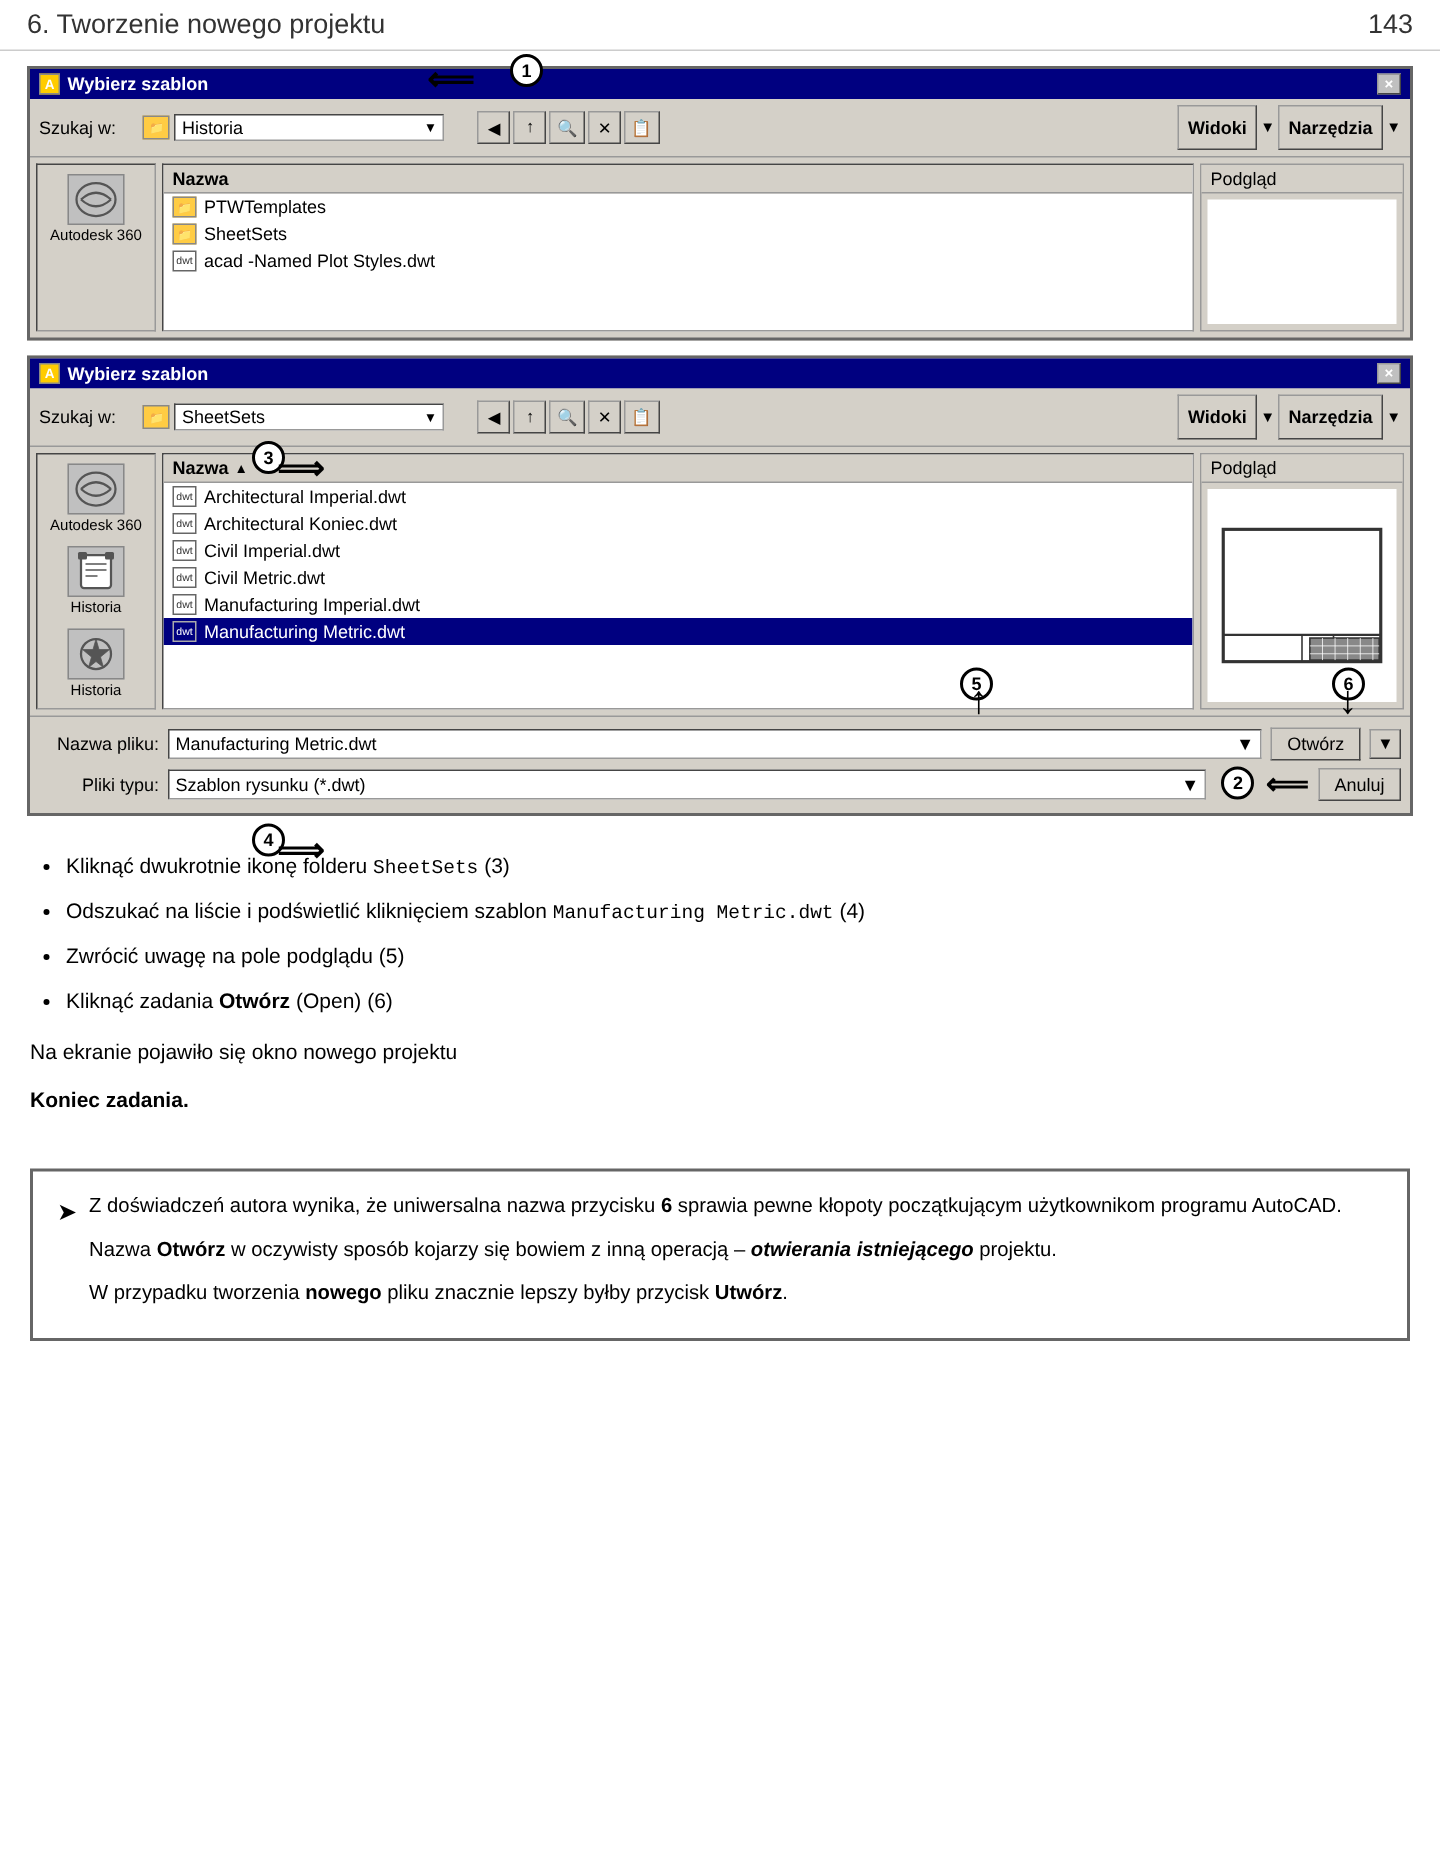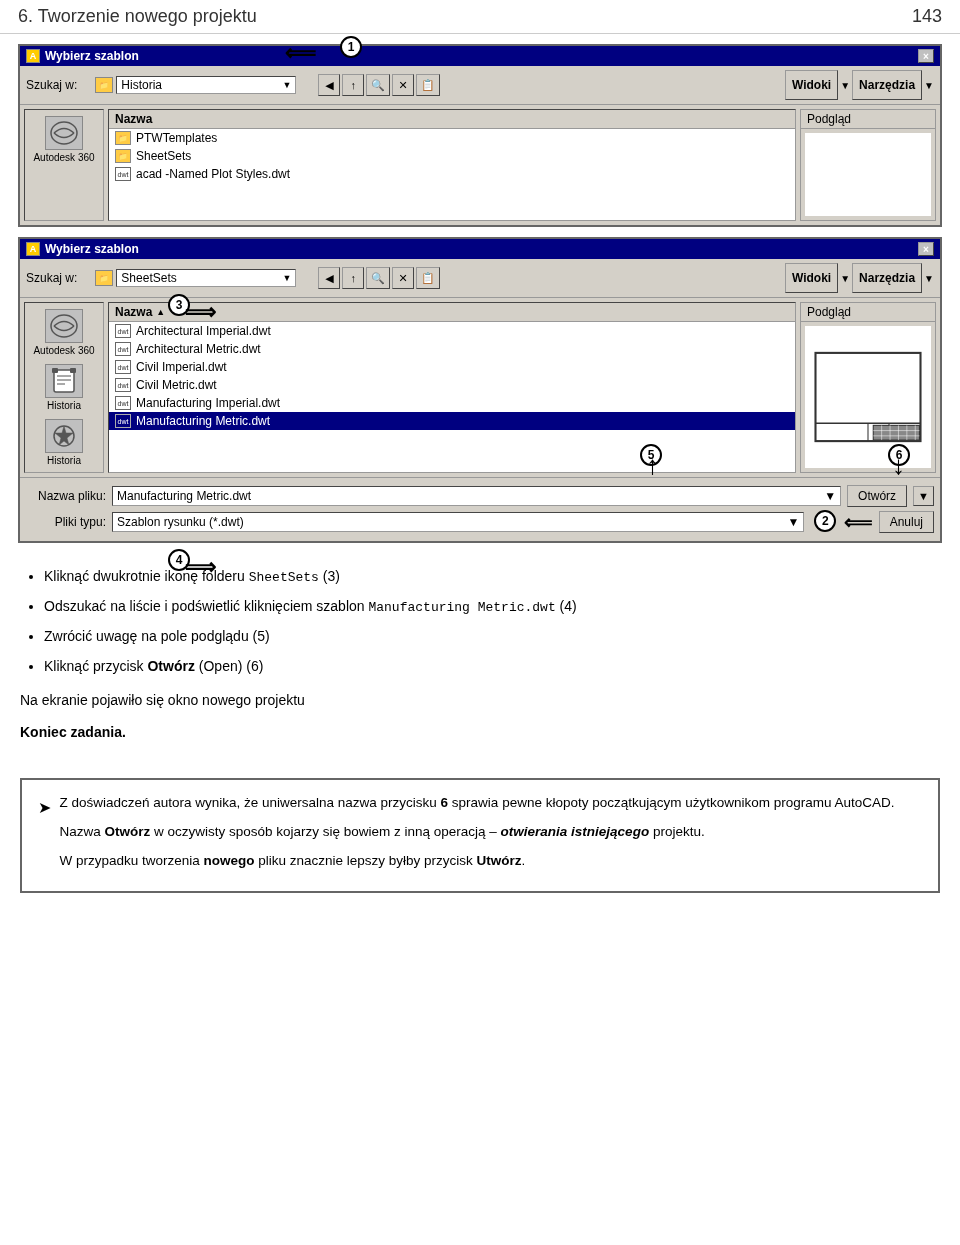--- a/index.html
+++ b/index.html
@@ -561,21 +561,21 @@
           <div class="file-list-header">
             <span>Nazwa</span>
             <span class="sort-arrow">▲</span>
           </div>
           <div class="file-item">
             <div class="file-icon-dwt">dwt</div>
             <span>Architectural Imperial.dwt</span>
           </div>
           <div class="file-item">
             <div class="file-icon-dwt">dwt</div>
-            <span>Architectural Metric.dwt</span>
+            <span>Architectural Koniec.dwt</span>
           </div>
           <div class="file-item">
             <div class="file-icon-dwt">dwt</div>
             <span>Civil Imperial.dwt</span>
           </div>
           <div class="file-item">
             <div class="file-icon-dwt">dwt</div>
             <span>Civil Metric.dwt</span>
           </div>
           <div class="file-item">
@@ -645,21 +645,21 @@
     <li>
       <span>Kliknąć dwukrotnie ikonę folderu </span><span class="mono">SheetSets</span><span> (3)</span>
     </li>
     <li>
       <span>Odszukać na liście i podświetlić kliknięciem szablon </span><span class="mono">Manufacturing Metric.dwt</span><span> (4)</span>
     </li>
     <li>
       <span>Zwrócić uwagę na pole podglądu (5)</span>
     </li>
     <li>
-      <span>Kliknąć przycisk </span><span class="bold">Otwórz</span><span> (Open) (6)</span>
+      <span>Kliknąć zadania </span><span class="bold">Otwórz</span><span> (Open) (6)</span>
     </li>
   </ul>
   <p style="margin-bottom:8px;">Na ekranie pojawiło się okno nowego projektu</p>
   <p class="koniec">Koniec zadania.</p>
 </div>
 
 <div class="info-box">
   <div class="info-row">
     <span class="arrow-right">➤</span>
     <div>

